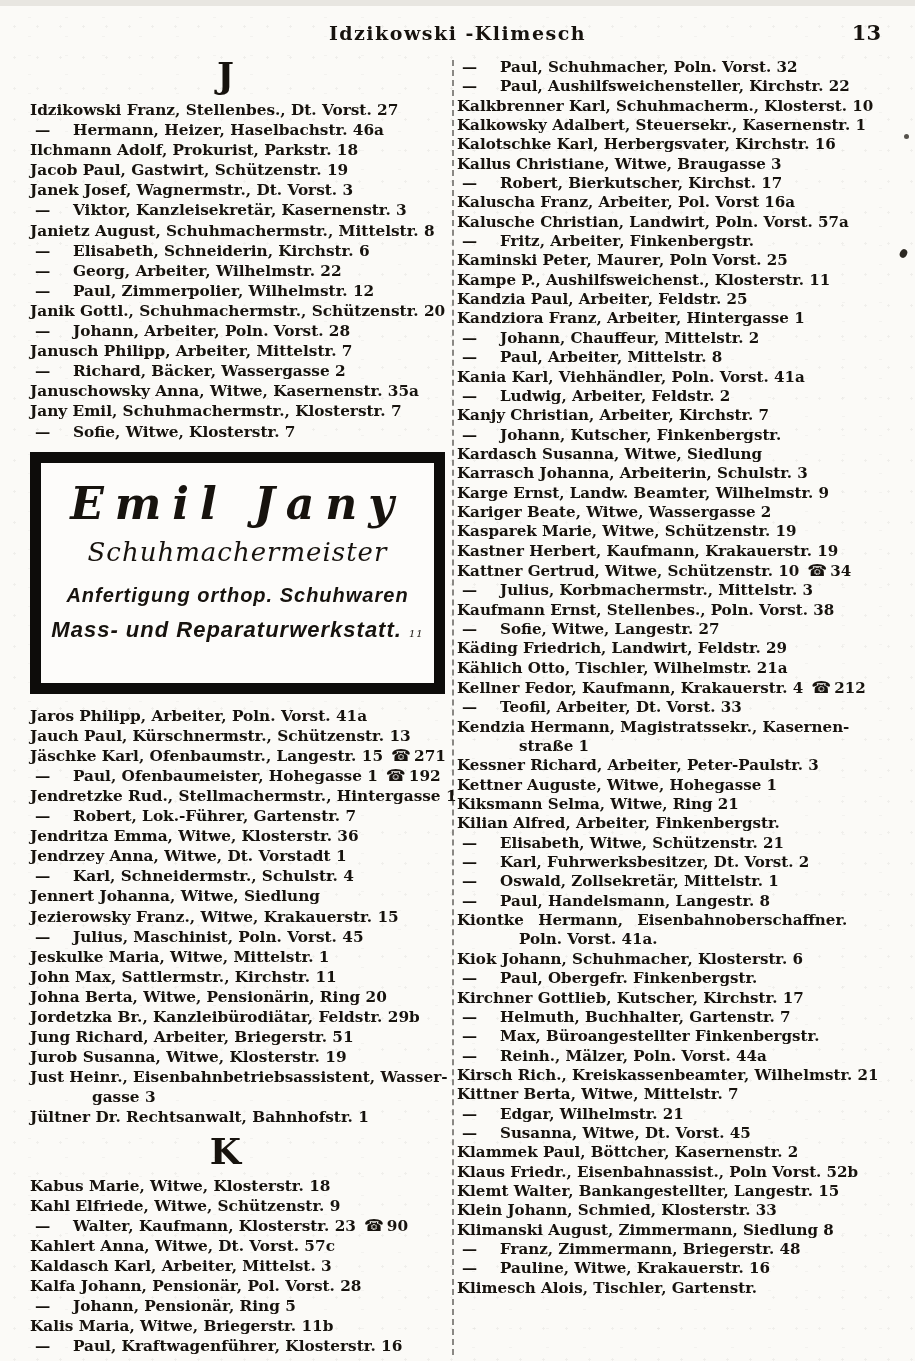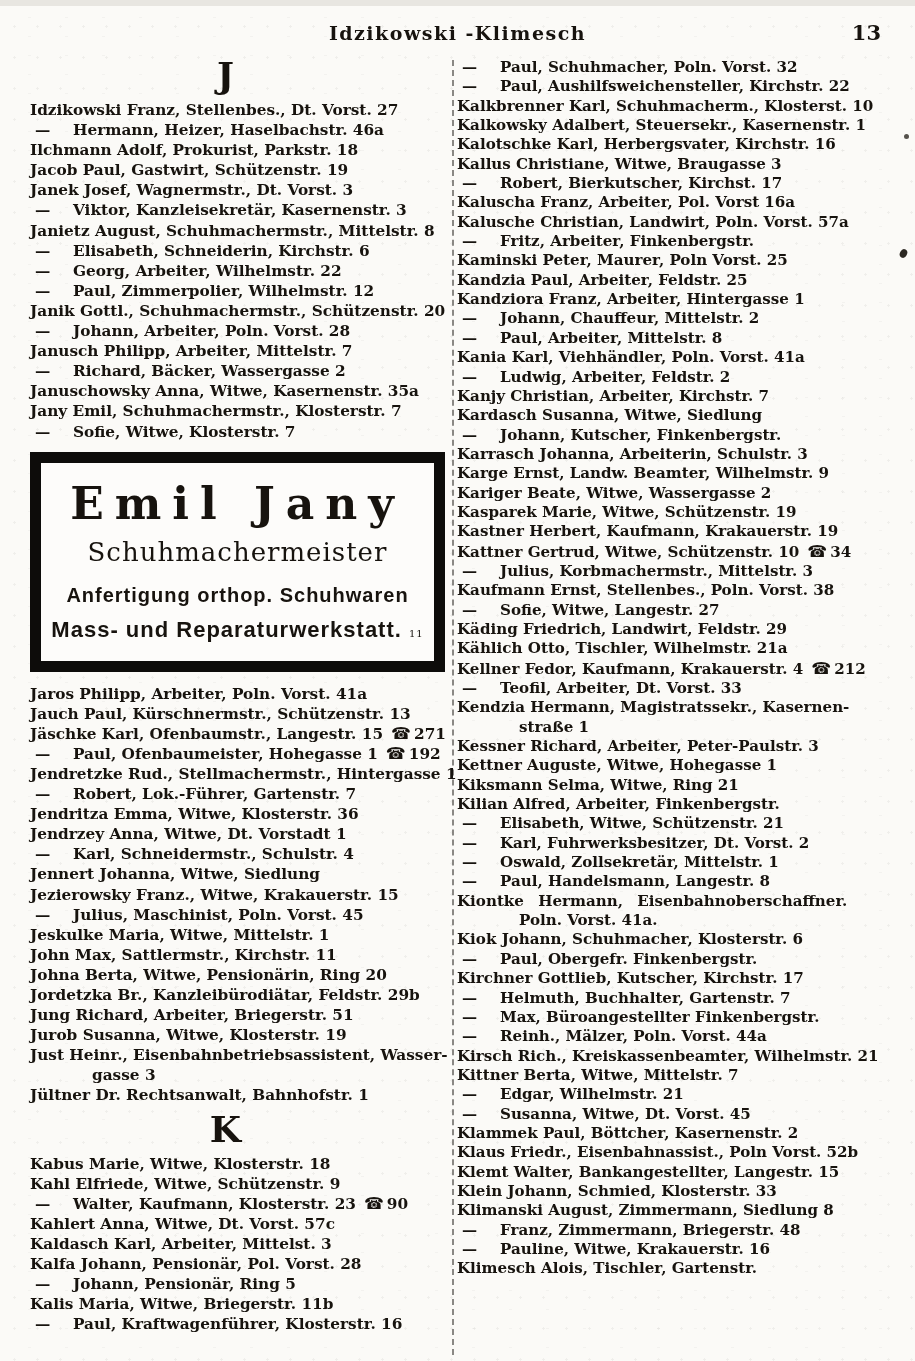--- a/index.html
+++ b/index.html
@@ -42,21 +42,22 @@
   .section-heading{
     text-align:center;font-size:36px;line-height:42px;font-weight:700;
     margin:2px 30px 4px 0;
   }
   
   .ad-box{
     margin:10px 6px 12px 0;
     border:11px solid #0d0c0a;
     background:#fdfcfa;
     text-align:center;
-    padding:14px 4px 10px;
+    padding:14px 4px 32px;
+    font-style:italic;
   }
   .ad-title{
     font-family:"DejaVu Serif",serif;font-weight:700;
     font-size:44px;line-height:54px;letter-spacing:11px;white-space:nowrap;
   }
   .ad-subtitle{
     font-family:"DejaVu Serif",serif;font-weight:400;
     font-size:26px;line-height:42px;letter-spacing:1px;white-space:nowrap;
   }
   .ad-line3{
@@ -148,29 +149,30 @@
       <div class="entry"><span class="dash">—</span>Paul, Aushilfsweichensteller, Kirchstr. 22</div>
       <div class="entry">Kalkbrenner Karl, Schuhmacherm., Klosterst. 10</div>
       <div class="entry">Kalkowsky Adalbert, Steuersekr., Kasernenstr. 1</div>
       <div class="entry">Kalotschke Karl, Herbergsvater, Kirchstr. 16</div>
       <div class="entry">Kallus Christiane, Witwe, Braugasse 3</div>
       <div class="entry"><span class="dash">—</span>Robert, Bierkutscher, Kirchst. 17</div>
       <div class="entry">Kaluscha Franz, Arbeiter, Pol. Vorst 16a</div>
       <div class="entry">Kalusche Christian, Landwirt, Poln. Vorst. 57a</div>
       <div class="entry"><span class="dash">—</span>Fritz, Arbeiter, Finkenbergstr.</div>
       <div class="entry">Kaminski Peter, Maurer, Poln Vorst. 25</div>
+      <div class="entry">Kampe P., Aushilfsweichenst., Klosterstr. 11</div>
       <div class="entry">Kandzia Paul, Arbeiter, Feldstr. 25</div>
       <div class="entry">Kandziora Franz, Arbeiter, Hintergasse 1</div>
       <div class="entry"><span class="dash">—</span>Johann, Chauffeur, Mittelstr. 2</div>
       <div class="entry"><span class="dash">—</span>Paul, Arbeiter, Mittelstr. 8</div>
       <div class="entry">Kania Karl, Viehhändler, Poln. Vorst. 41a</div>
       <div class="entry"><span class="dash">—</span>Ludwig, Arbeiter, Feldstr. 2</div>
       <div class="entry">Kanjy Christian, Arbeiter, Kirchstr. 7</div>
+      <div class="entry"><span class="dash">—</span>Johann, Kutscher, Finkenbergstr.</div>
       <div class="entry">Kardasch Susanna, Witwe, Siedlung</div>
-      <div class="entry"><span class="dash">—</span>Johann, Kutscher, Finkenbergstr.</div>
       <div class="entry">Karrasch Johanna, Arbeiterin, Schulstr. 3</div>
       <div class="entry">Karge Ernst, Landw. Beamter, Wilhelmstr. 9</div>
       <div class="entry">Kariger Beate, Witwe, Wassergasse 2</div>
       <div class="entry">Kasparek Marie, Witwe, Schützenstr. 19</div>
       <div class="entry">Kastner Herbert, Kaufmann, Krakauerstr. 19</div>
       <div class="entry">Kattner Gertrud, Witwe, Schützenstr. 10<span class="phone-icon">☎</span><span class="phone-number">34</span></div>
       <div class="entry"><span class="dash">—</span>Julius, Korbmachermstr., Mittelstr. 3</div>
       <div class="entry">Kaufmann Ernst, Stellenbes., Poln. Vorst. 38</div>
       <div class="entry"><span class="dash">—</span>Sofie, Witwe, Langestr. 27</div>
       <div class="entry">Käding Friedrich, Landwirt, Feldstr. 29</div>

